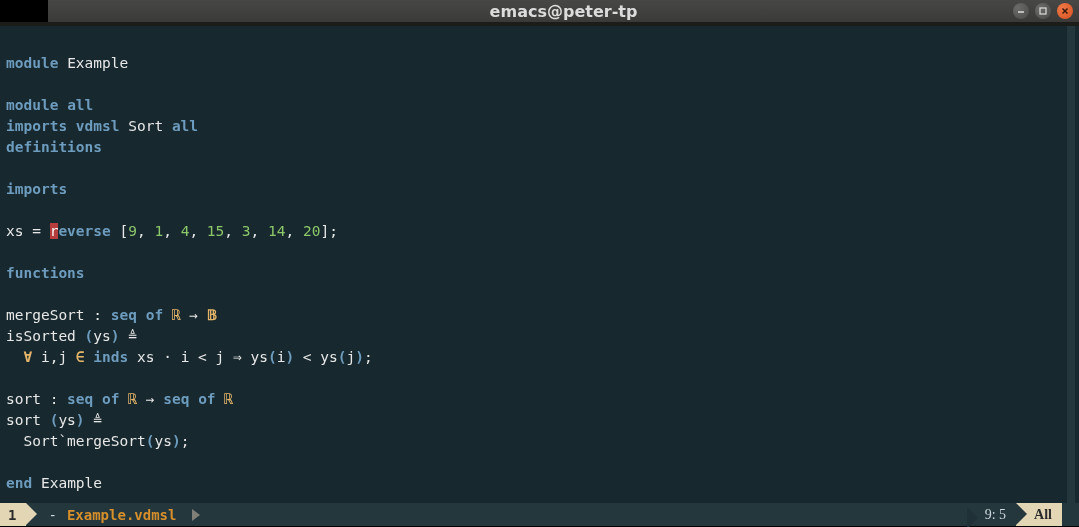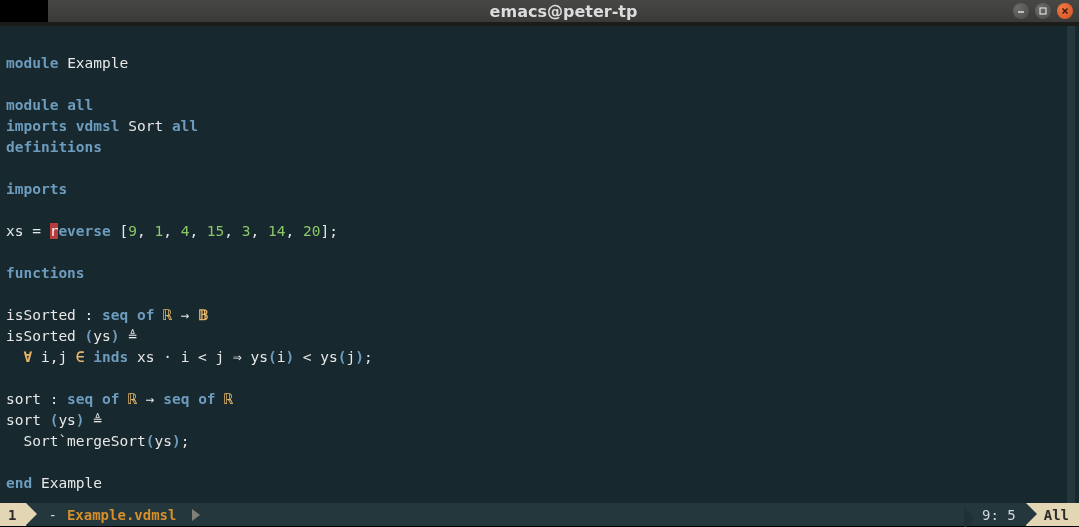--- a/index.html
+++ b/index.html
@@ -52,21 +52,21 @@
   .ml-mid{display:flex;align-items:center;gap:10px;padding-left:22px;}
   .ml-mod{color:var(--fg);}
   .ml-name{color:var(--filename);font-weight:bold;}
   .ml-arrow{color:#aaa;padding-left:6px;display:flex;align-items:center;}
   .ml-arrow-shape{
     width:0;height:0;
     border-left:8px solid #808078;
     border-top:6px solid transparent;
     border-bottom:6px solid transparent;
   }
-  .ml-right{position:absolute;right:0;top:0;height:100%;display:flex;align-items:center;background:var(--bg-dark);}
+  .ml-right{position:absolute;right:17px;top:0;height:100%;display:flex;align-items:center;background:var(--bg-dark);font-family:Liberation Serif, serif;}
   .ml-pos{background:var(--bg-dark);padding:0 10px 0 18px;position:relative;}
   .ml-pos::before{
     content:""; position:absolute; left:0; top:0;
     border-left:11px solid #1f3036;
     border-top:11.5px solid transparent;
     border-bottom:11.5px solid transparent;
   }
   .ml-pct{background:var(--modeline-bg);color:var(--modeline-fg);padding:0 10px 0 18px;position:relative;height:100%;display:flex;align-items:center;font-weight:bold;}
   .ml-pct::before{
     content:""; position:absolute; left:0; top:0;
@@ -107,21 +107,21 @@
 <span><span class="kw">module</span><span> </span><span class="kw">all</span></span>
 <span><span class="kw">imports</span><span> </span><span class="kw">vdmsl</span><span> </span><span>Sort</span><span> </span><span class="kw">all</span></span>
 <span><span class="kw">definitions</span></span>
 <span> </span>
 <span><span class="kw">imports</span></span>
 <span> </span>
 <span><span>xs = </span><span class="cursor">r</span><span class="kw">everse</span><span> [</span><span class="n">9</span><span>, </span><span class="n">1</span><span>, </span><span class="n">4</span><span>, </span><span class="n">15</span><span>, </span><span class="n">3</span><span>, </span><span class="n">14</span><span>, </span><span class="n">20</span><span>];</span></span>
 <span> </span>
 <span><span class="kw">functions</span></span>
 <span> </span>
-<span><span>isSorted : </span><span class="kw">seq</span><span> </span><span class="kw">of</span><span> </span><span class="id">ℝ</span><span> → </span><span class="id">𝔹</span></span>
+<span><span>mergeSort : </span><span class="kw">seq</span><span> </span><span class="kw">of</span><span> </span><span class="id">ℝ</span><span> → </span><span class="id">𝔹</span></span>
 <span><span>isSorted </span><span class="kw">(</span><span>ys</span><span class="kw">)</span><span> ≜</span></span>
 <span><span>  </span><span class="id">∀</span><span> i,j </span><span class="id">∈</span><span> </span><span class="kw">inds</span><span> xs · i &lt; j ⇒ ys</span><span class="kw">(</span><span>i</span><span class="kw">)</span><span> &lt; ys</span><span class="kw">(</span><span>j</span><span class="kw">)</span><span>;</span></span>
 <span> </span>
 <span><span>sort : </span><span class="kw">seq</span><span> </span><span class="kw">of</span><span> </span><span class="id">ℝ</span><span> → </span><span class="kw">seq</span><span> </span><span class="kw">of</span><span> </span><span class="id">ℝ</span></span>
 <span><span>sort </span><span class="kw">(</span><span>ys</span><span class="kw">)</span><span> ≜</span></span>
 <span><span>  Sort`mergeSort</span><span class="kw">(</span><span>ys</span><span class="kw">)</span><span>;</span></span>
 <span> </span>
 <span><span class="kw">end</span><span> </span><span>Example</span></span>
 </div>
 

